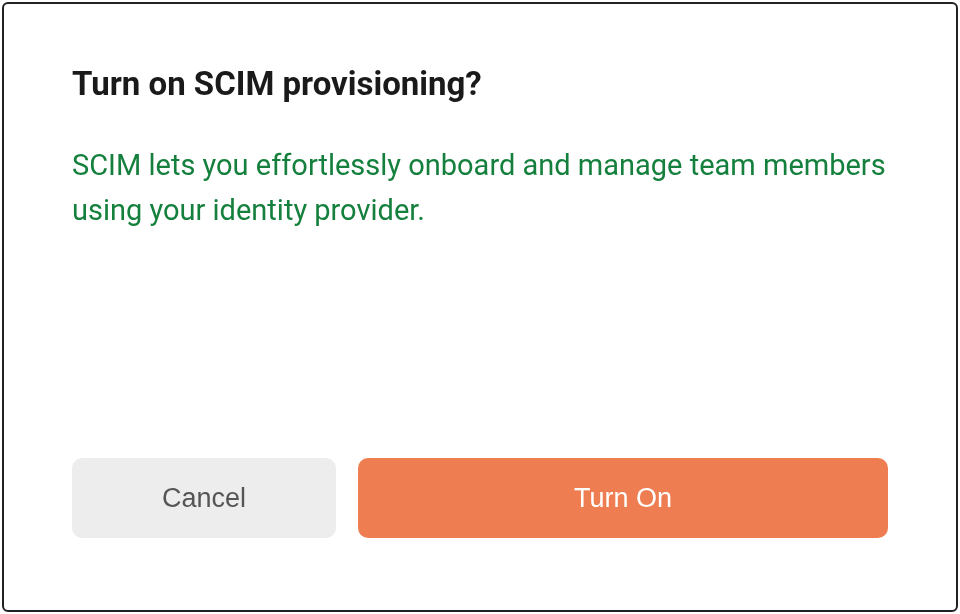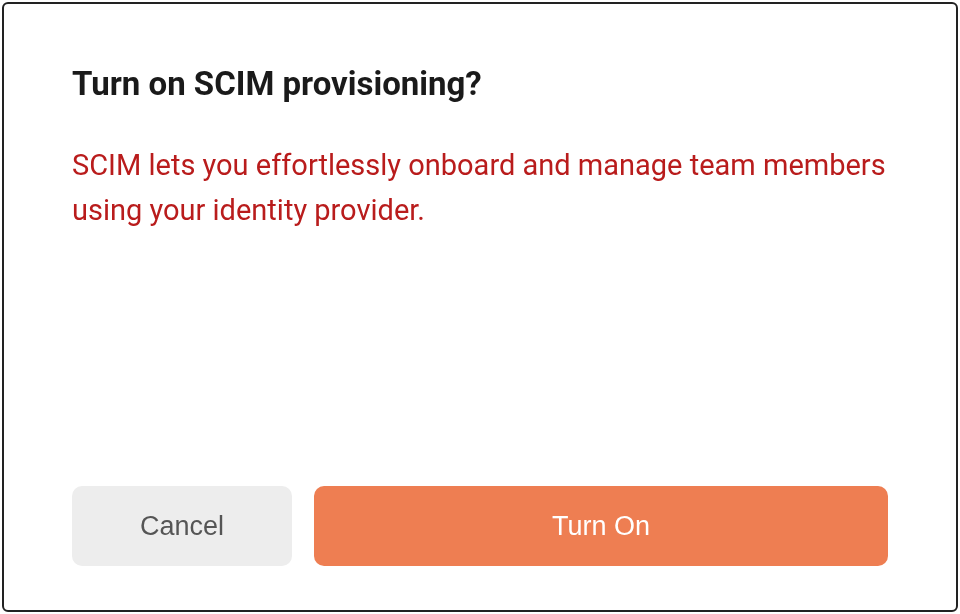--- a/index.html
+++ b/index.html
@@ -16,37 +16,37 @@
       align-items: flex-start;
       justify-content: flex-start;
     }
     .dialog {
       width: 956px;
       height: 610px;
       margin: 2px;
       border: 2px solid #222;
       border-radius: 6px;
       background: #ffffff;
-      padding: 60px 68px 44px 68px;
+      padding: 60px 68px 72px 68px;
       display: flex;
       flex-direction: column;
     }
     .dialog-title {
       font-size: 33px;
       font-weight: 700;
       color: #1a1a1a;
       margin-bottom: 40px;
     }
     .dialog-body {
       flex: 1;
     }
     .dialog-paragraph {
       font-size: 29px;
       line-height: 1.55;
-      color: #b91c1c;
+      color: #15803d;
       margin-bottom: 36px;
       font-weight: 400;
     }
     .dialog-actions {
       display: flex;
       gap: 22px;
       margin-top: 10px;
     }
     .btn {
       border: none;
@@ -55,21 +55,21 @@
       font-weight: 500;
       height: 80px;
       cursor: pointer;
       display: flex;
       align-items: center;
       justify-content: center;
     }
     .btn-cancel {
       background: #ededed;
       color: #555;
-      width: 220px;
+      width: 264px;
     }
     .btn-primary {
       background: #ee7e52;
       color: #ffffff;
       flex: 1;
     }
   </style>
 </head>
 <body>
 

